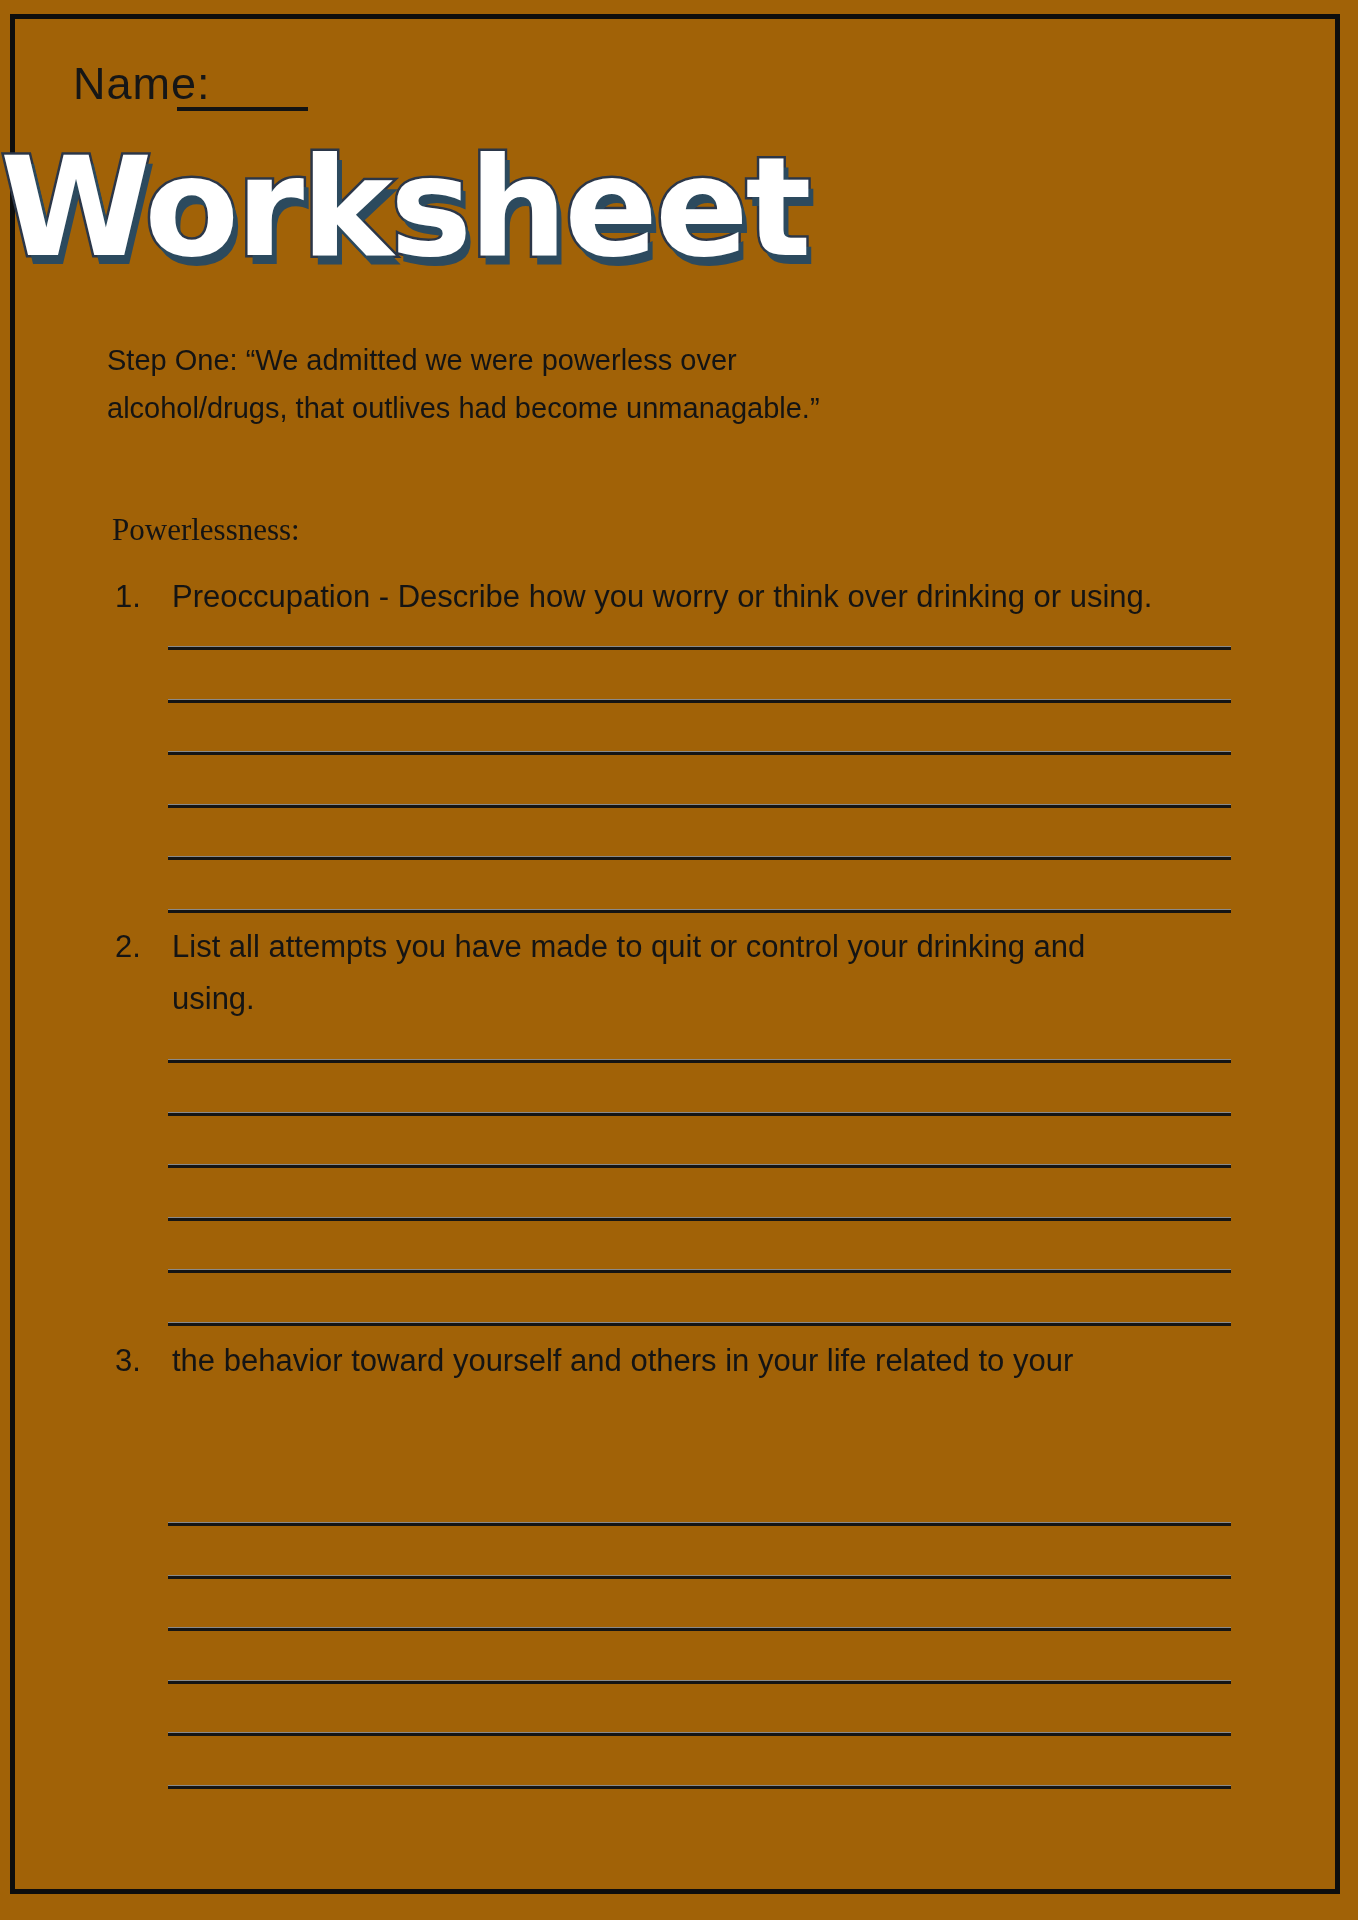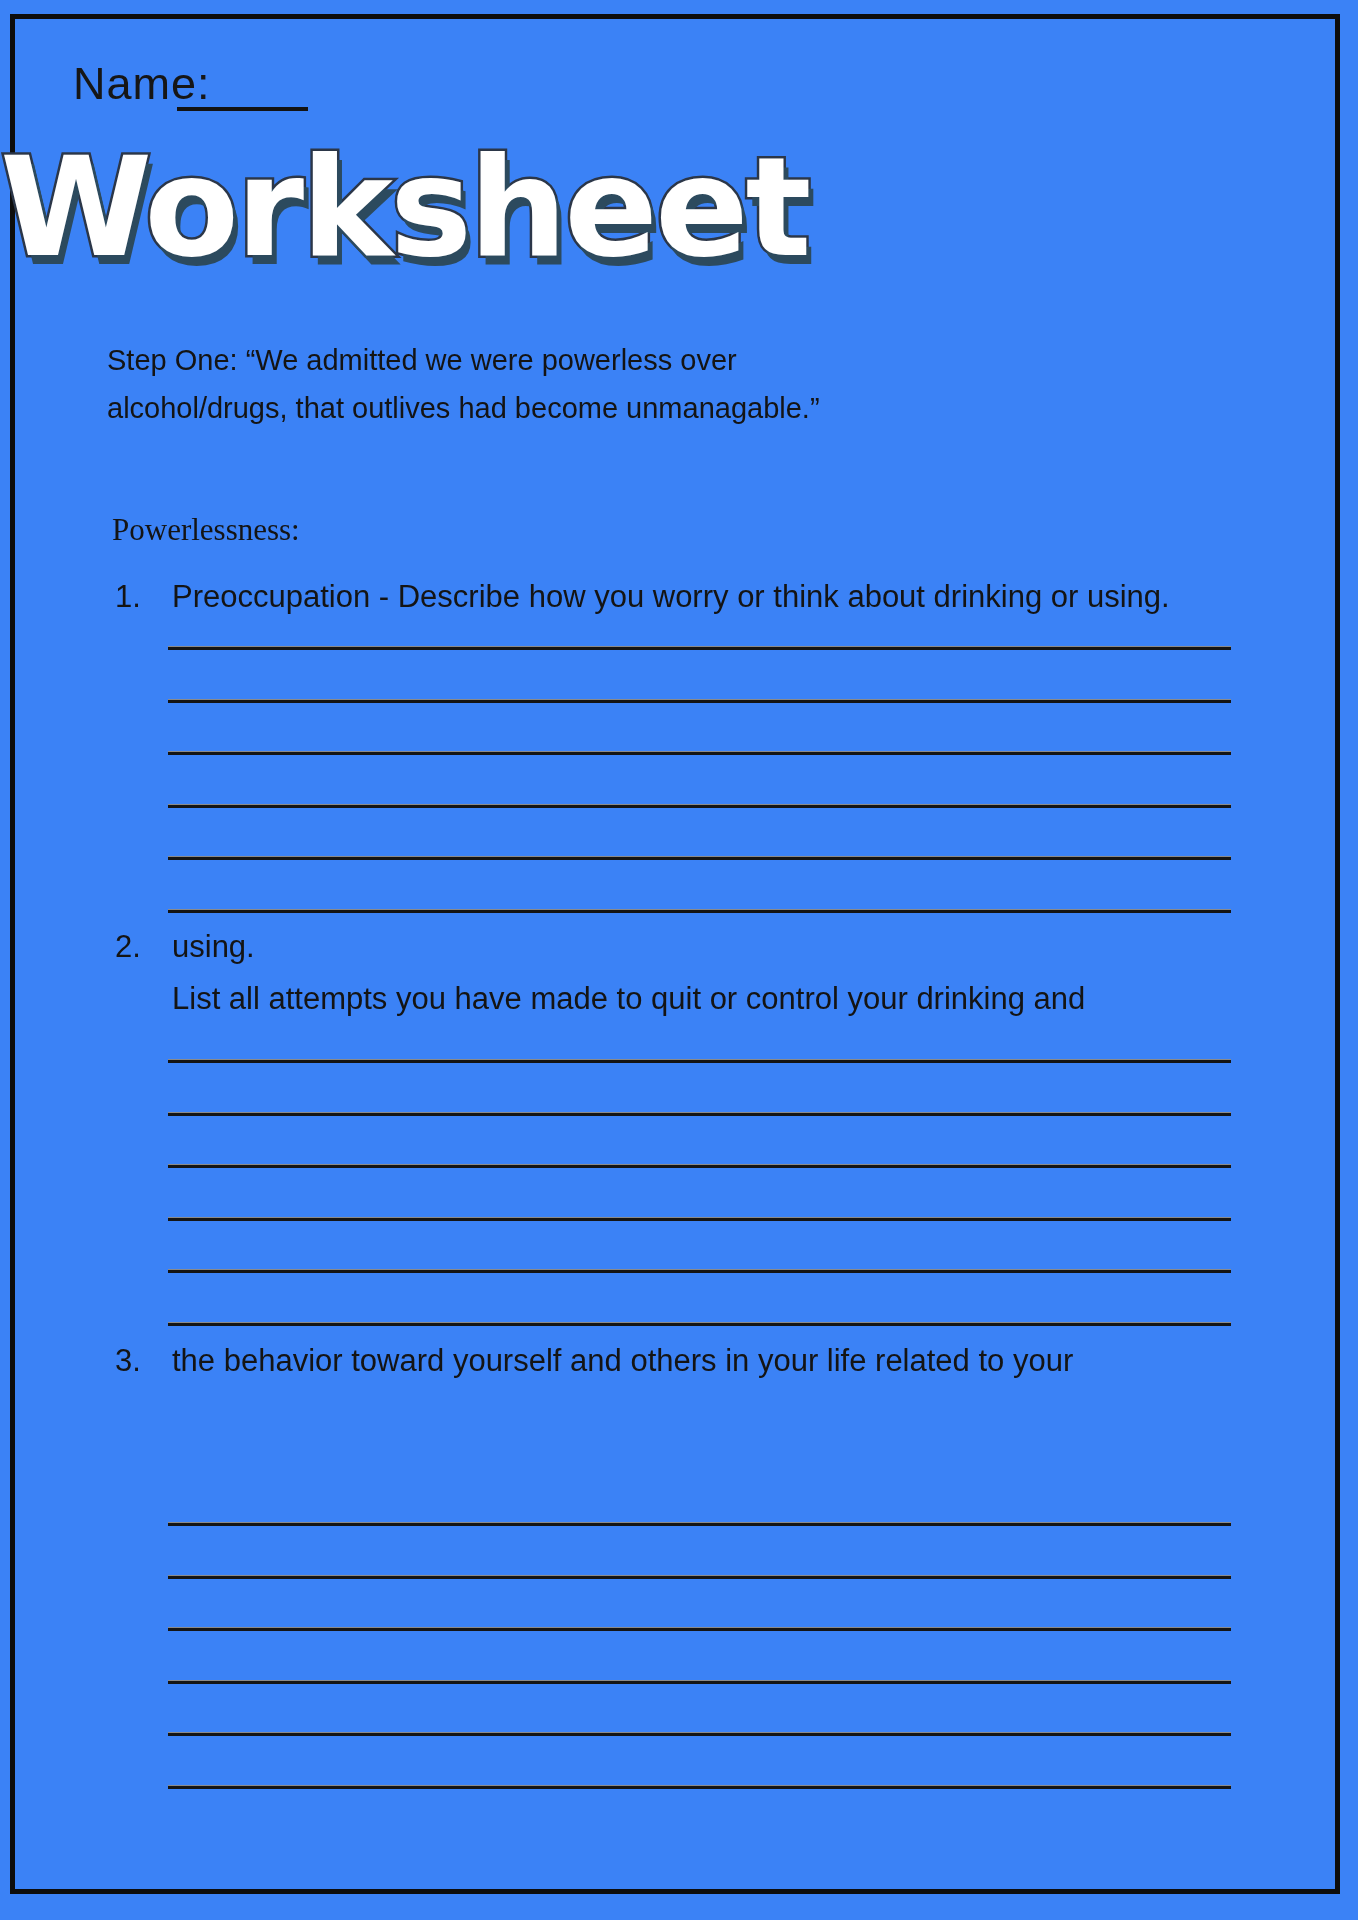--- a/index.html
+++ b/index.html
@@ -4,21 +4,21 @@
 <style>
   html, body {
     margin: 0;
     padding: 0;
     background: #ffffff;
   }
   #page {
     position: relative;
     width: 1358px;
     height: 1920px;
-    background: #3b82f6;
+    background: #a16207;
     font-family: "Liberation Sans", sans-serif;
     color: #1a1a1a;
     overflow: hidden;
   }
   .page-border {
     position: absolute;
     left: 10px;
     top: 14px;
     width: 1330px;
     height: 1880px;
@@ -121,37 +121,37 @@
   <div class="step-quote">
     <div>Step One: “We admitted we were powerless over</div>
     <div>alcohol/drugs, that outlives had become unmanagable.”</div>
   </div>
 
   <div class="section-heading">Powerlessness:</div>
 
   <div id="item-1" class="numbered-item">
     <div class="item-number">1.</div>
     <div class="item-text">
-      <div>Preoccupation - Describe how you worry or think about drinking or using.</div>
+      <div>Preoccupation - Describe how you worry or think over drinking or using.</div>
     </div>
   </div>
   <div id="group-1" class="answer-group">
       <div class="answer-line"></div>
       <div class="answer-line"></div>
       <div class="answer-line"></div>
       <div class="answer-line"></div>
       <div class="answer-line"></div>
       <div class="answer-line"></div>
     </div>
 
   <div id="item-2" class="numbered-item">
     <div class="item-number">2.</div>
     <div class="item-text">
+      <div>List all attempts you have made to quit or control your drinking and</div>
       <div>using.</div>
-      <div>List all attempts you have made to quit or control your drinking and</div>
     </div>
   </div>
   <div id="group-2" class="answer-group">
       <div class="answer-line"></div>
       <div class="answer-line"></div>
       <div class="answer-line"></div>
       <div class="answer-line"></div>
       <div class="answer-line"></div>
       <div class="answer-line"></div>
     </div>

